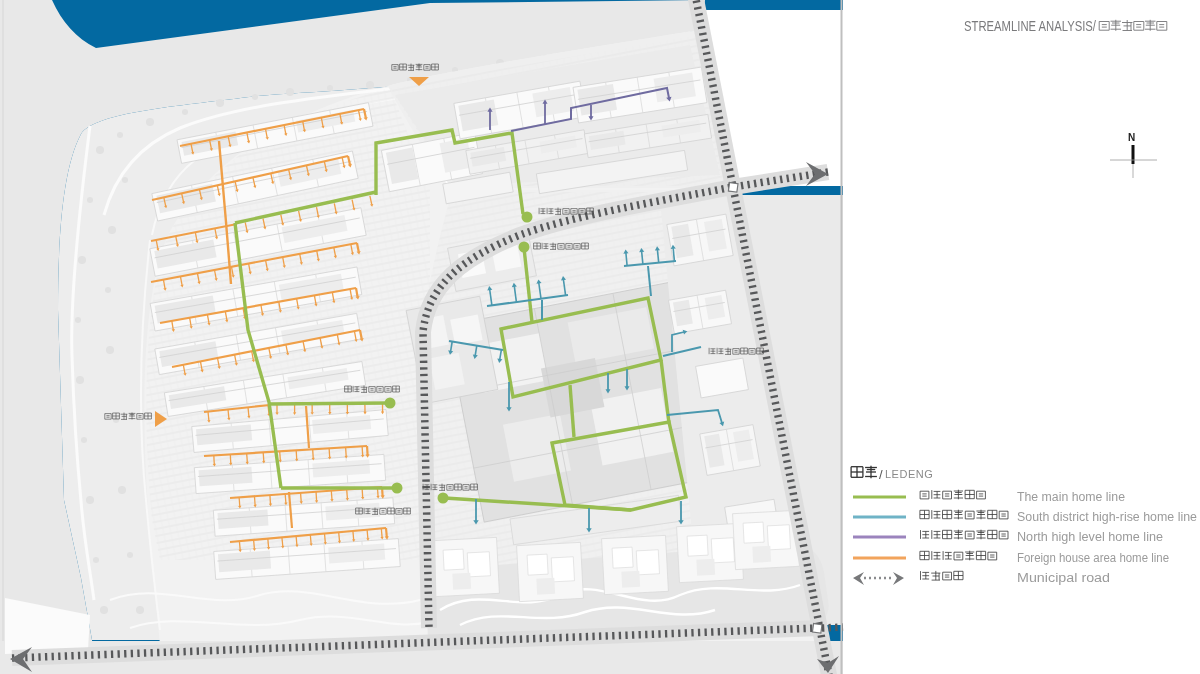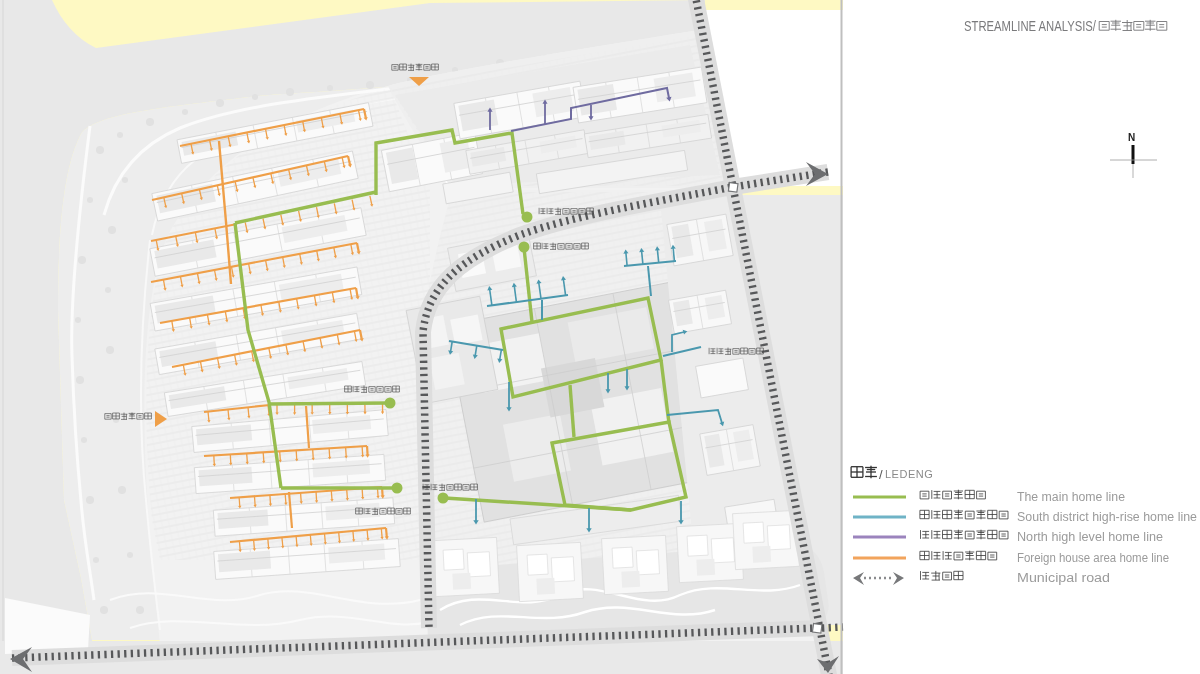--- a/index.html
+++ b/index.html
@@ -1,15 +1,15 @@
 <!DOCTYPE html>
 <html><head><meta charset="utf-8"><title>Streamline Analysis</title>
 <style>
 html,body{margin:0;padding:0;background:#ffffff;}
-#page{position:relative;width:1200px;height:674px;overflow:hidden;background:#fef9c3;font-family:"Liberation Sans",sans-serif;}
+#page{position:relative;width:1200px;height:674px;overflow:hidden;background:#0369a1;font-family:"Liberation Sans",sans-serif;}
 </style></head>
 <body>
 
 <div id="page">
 <svg width="1200" height="674" viewBox="0 0 1200 674">
 <path d="M0,0 L52,0 C62,22 76,38 96,48 L430,3 L705,0 L700,30 L440,82 C340,92 280,93 249,97 C180,106 95,112 81,134 C62,170 58,240 58,310 L64,500 L81,578 L92,640 L95,674 L0,674 Z" fill="#e8e8e8"></path>
       <line x1="3" y1="0" x2="3" y2="674" stroke="#d9d9d9" stroke-width="1.2"></line>
       <path d="M440,82 C340,92 280,93 249,97 C180,106 95,112 81,134 C62,170 58,240 58,310 L64,500 L81,578 L92,640 L430,640 L430,300 Z" fill="#ededed"></path>
       <path d="M700,30 L830,674 L430,655 L160,645 L152,560 C140,430 140,300 168,235 C215,150 300,110 388,86 C430,74 560,52 700,30 Z" fill="#f2f2f2"></path>
       <rect x="0" y="641" width="843" height="33" fill="#e9e9e9"></rect>

